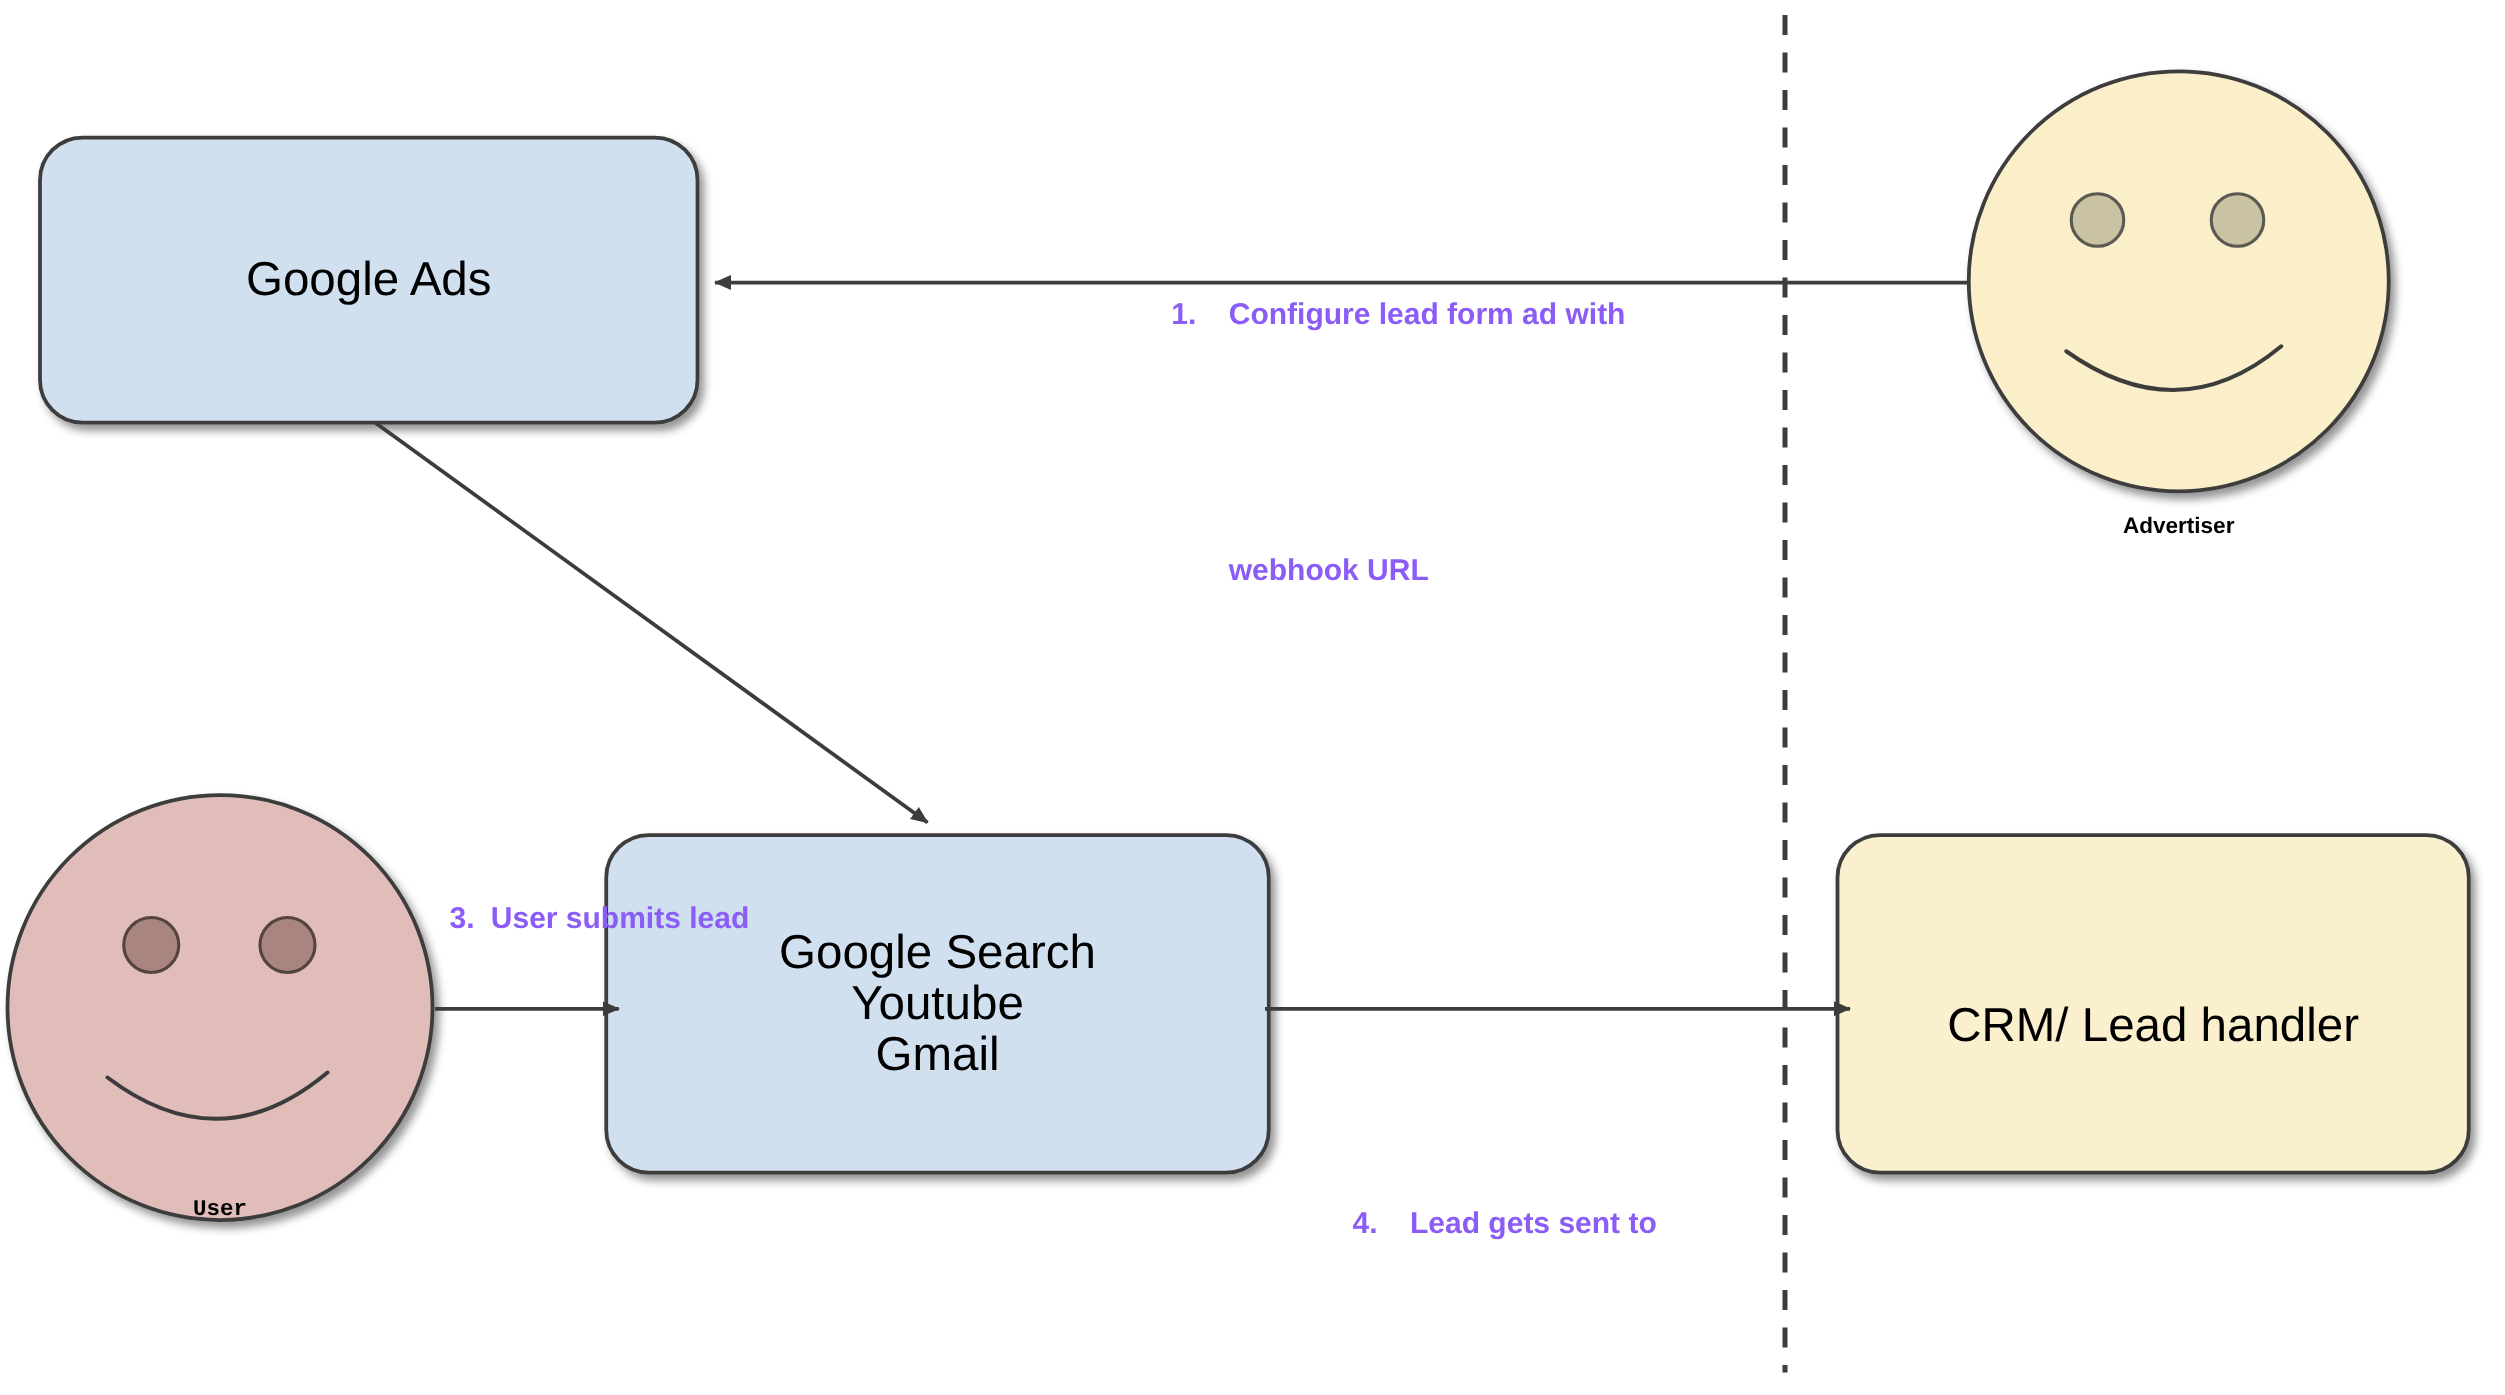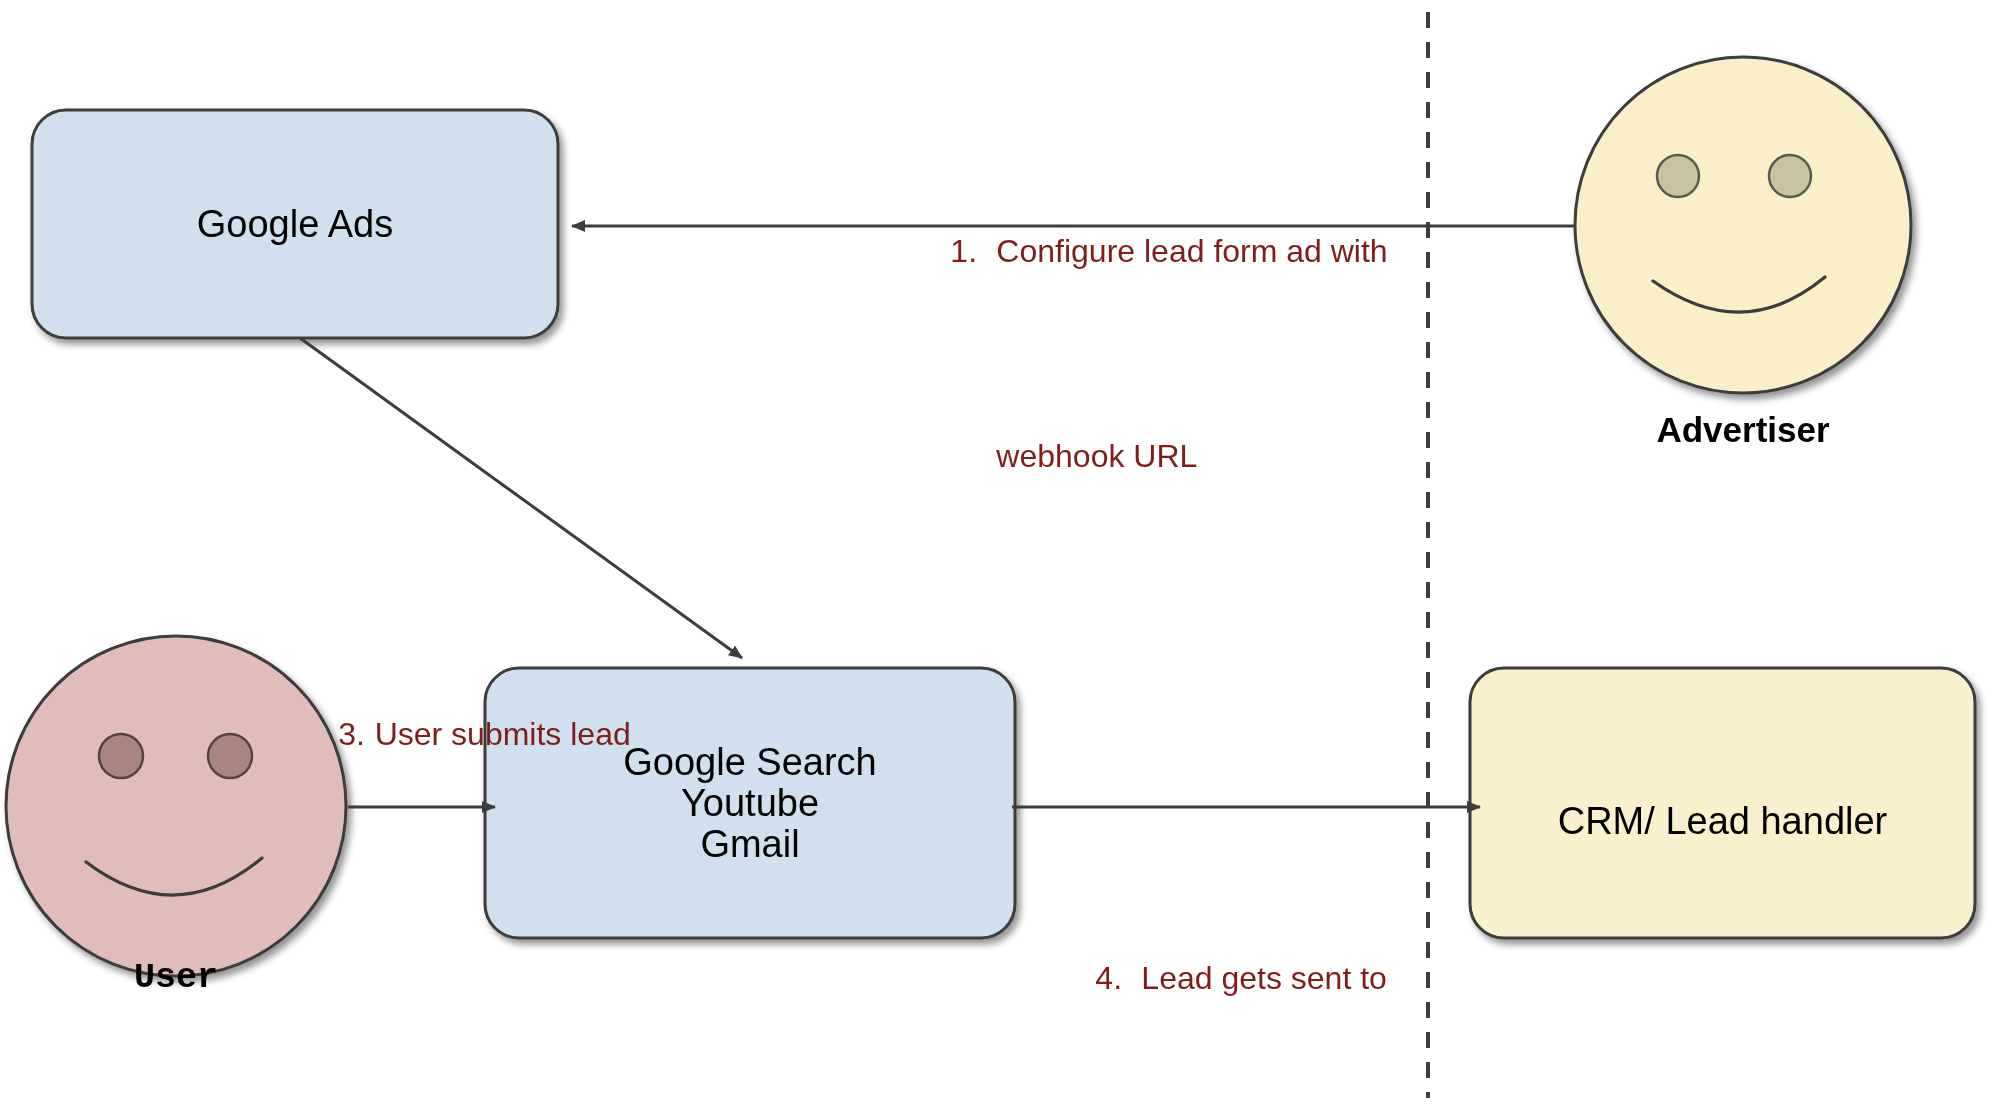--- a/index.html
+++ b/index.html
@@ -37,31 +37,32 @@
     text-align: center;
     font-size: 38px;
     line-height: 41px;
     color: #000000;
     white-space: pre;
     pointer-events: none;
   }
   .actor-label {
     position: absolute;
     text-align: center;
-    font-size: 35px;
+    font-size: 18px;
     font-weight: bold;
     color: #000000;
     white-space: nowrap;
   }
   .edge-label {
     position: absolute;
-    font-size: 32px;
+    font-size: 24px;
     line-height: 41px;
-    color: #7f1d1d;
+    color: #8b5cf6;
     white-space: pre;
+    font-weight: bold;
   }
   .edge-label .num {
     display: inline-block;
     width: 46px;
   }
   .edge-label .txt {
     display: inline-block;
     vertical-align: top;
   }
 </style>

